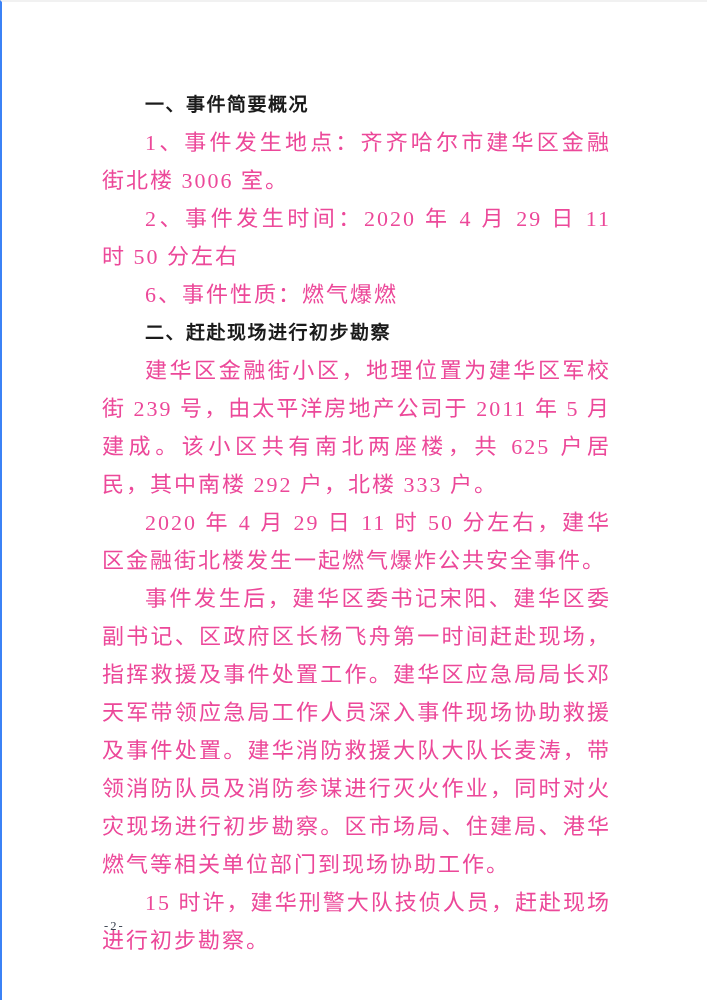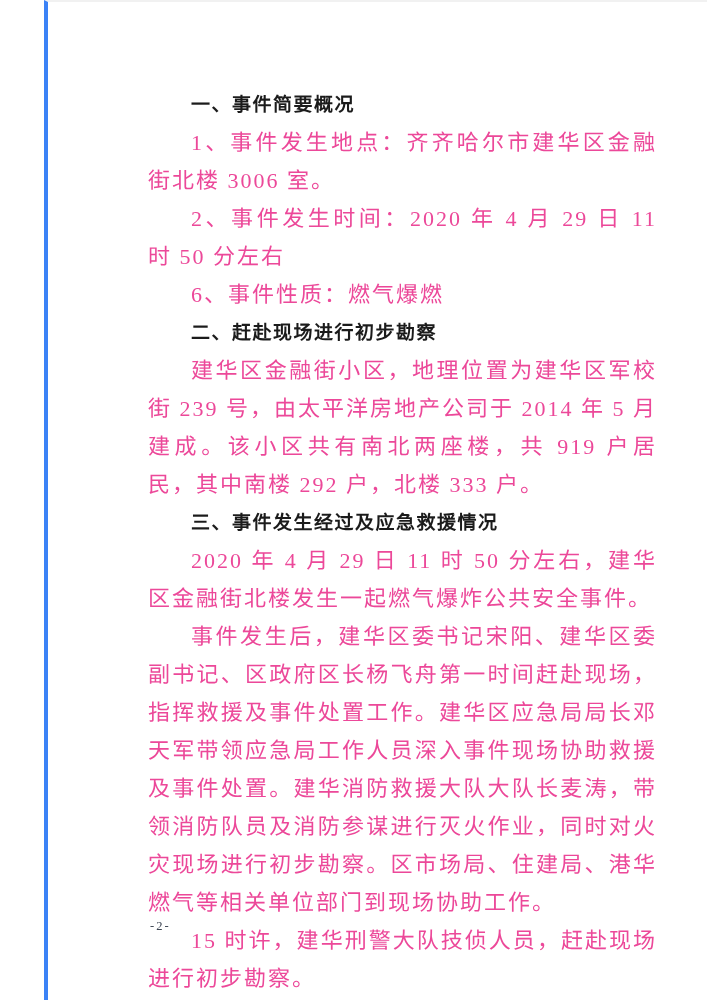--- a/index.html
+++ b/index.html
@@ -12,23 +12,22 @@
     background: #ffffff;
     position: relative;
     overflow: hidden;
     font-family: "Liberation Serif", "DejaVu Serif", serif;
   }
   .page {
     position: absolute;
     inset: 0;
     background: #ffffff;
     border-top: 2px solid #f1f1f1;
-    border-left: 4px solid #3b82f6;
+    border-left: 2px solid #3b82f6;
     box-sizing: border-box;
-    margin-left: 44px;
   }
   .content {
     position: absolute;
     left: 100px;
     top: 84px;
     width: 509px;
   }
   .section-heading {
     font-family: "Liberation Sans", "DejaVu Sans", sans-serif;
     font-weight: 700;
@@ -65,23 +64,22 @@
 
 <div class="page">
   <div class="content">
 
     <h2 class="section-heading">一、事件简要概况</h2>
     <p class="paragraph">1、事件发生地点：齐齐哈尔市建华区金融街北楼 3006 室。</p>
     <p class="paragraph">2、事件发生时间：2020 年 4 月 29 日 11 时 50 分左右</p>
     <p class="paragraph">6、事件性质：燃气爆燃</p>
 
     <h2 class="section-heading">二、赶赴现场进行初步勘察</h2>
-    <p class="paragraph">建华区金融街小区，地理位置为建华区军校街 239 号，由太平洋房地产公司于 2014 年 5 月建成。该小区共有南北两座楼，共 919 户居民，其中南楼 292 户，北楼 333 户。</p>
+    <p class="paragraph">建华区金融街小区，地理位置为建华区军校街 239 号，由太平洋房地产公司于 2011 年 5 月建成。该小区共有南北两座楼，共 625 户居民，其中南楼 292 户，北楼 333 户。</p>
 
-    <h2 class="section-heading">三、事件发生经过及应急救援情况</h2>
     <p class="paragraph">2020 年 4 月 29 日 11 时 50 分左右，建华区金融街北楼发生一起燃气爆炸公共安全事件。</p>
     <p class="paragraph">事件发生后，建华区委书记宋阳、建华区委副书记、区政府区长杨飞舟第一时间赶赴现场，指挥救援及事件处置工作。建华区应急局局长邓天军带领应急局工作人员深入事件现场协助救援及事件处置。建华消防救援大队大队长麦涛，带领消防队员及消防参谋进行灭火作业，同时对火灾现场进行初步勘察。区市场局、住建局、港华燃气等相关单位部门到现场协助工作。</p>
     <p class="paragraph">15 时许，建华刑警大队技侦人员，赶赴现场进行初步勘察。</p>
 
   </div>
 
   <div class="page-number">-2-</div>
 </div>
 
 </body></html>

